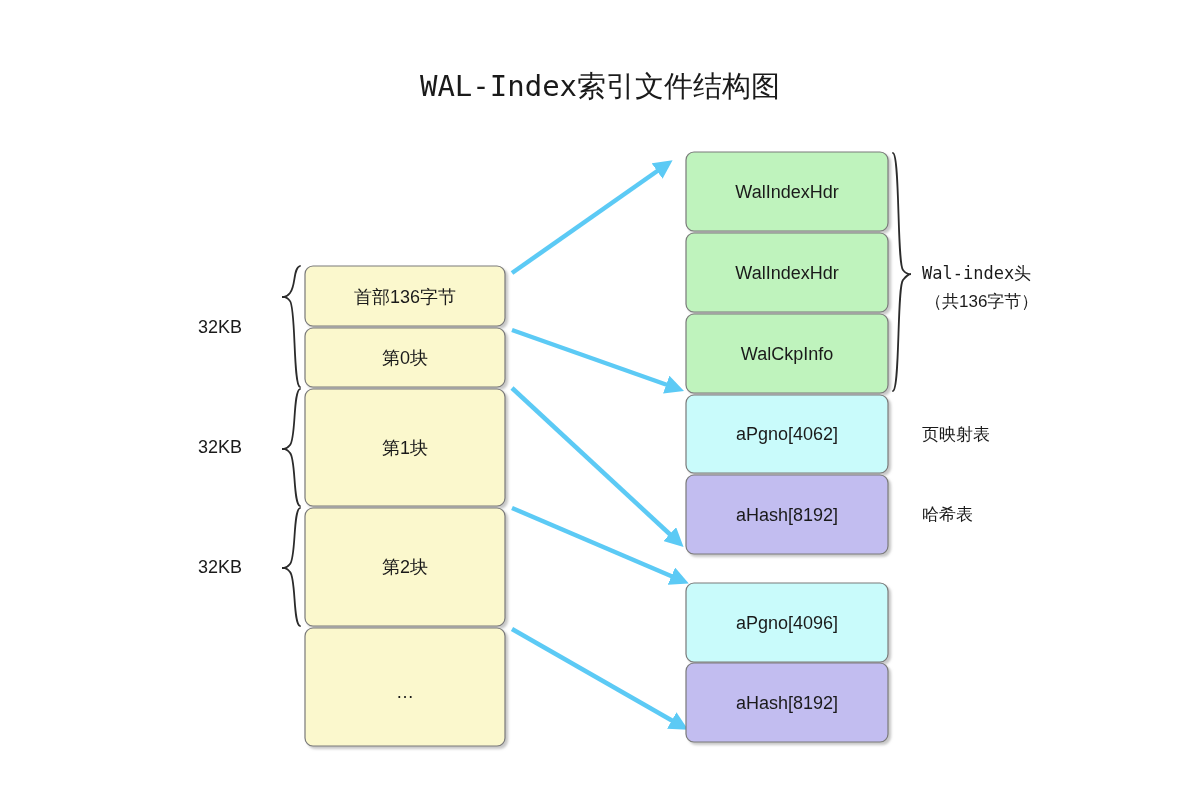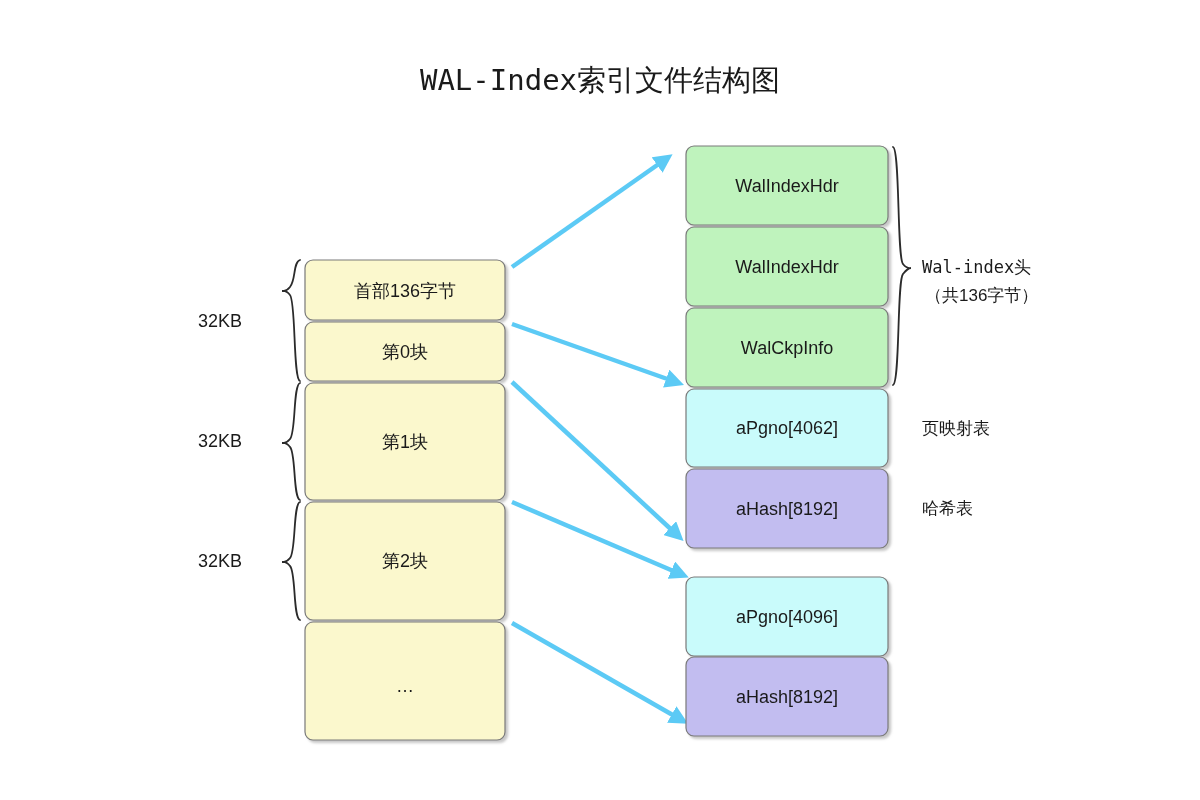--- a/index.html
+++ b/index.html
@@ -9,21 +9,21 @@
   }
   body {
     width: 1200px;
     height: 800px;
     position: relative;
     overflow: hidden;
     font-family: "Liberation Sans", sans-serif;
   }
   #diagram-root {
     position: absolute;
-    left: 0; top: 10px;
+    left: 0; top: 16px;
     width: 1200px;
     height: 704px;
   }
   .diagram-title {
     font-family: "DejaVu Sans Mono", "Liberation Mono", monospace;
     font-size: 29px;
     font-weight: 500;
     fill: #1a1a1a;
   }
   .box-label {

